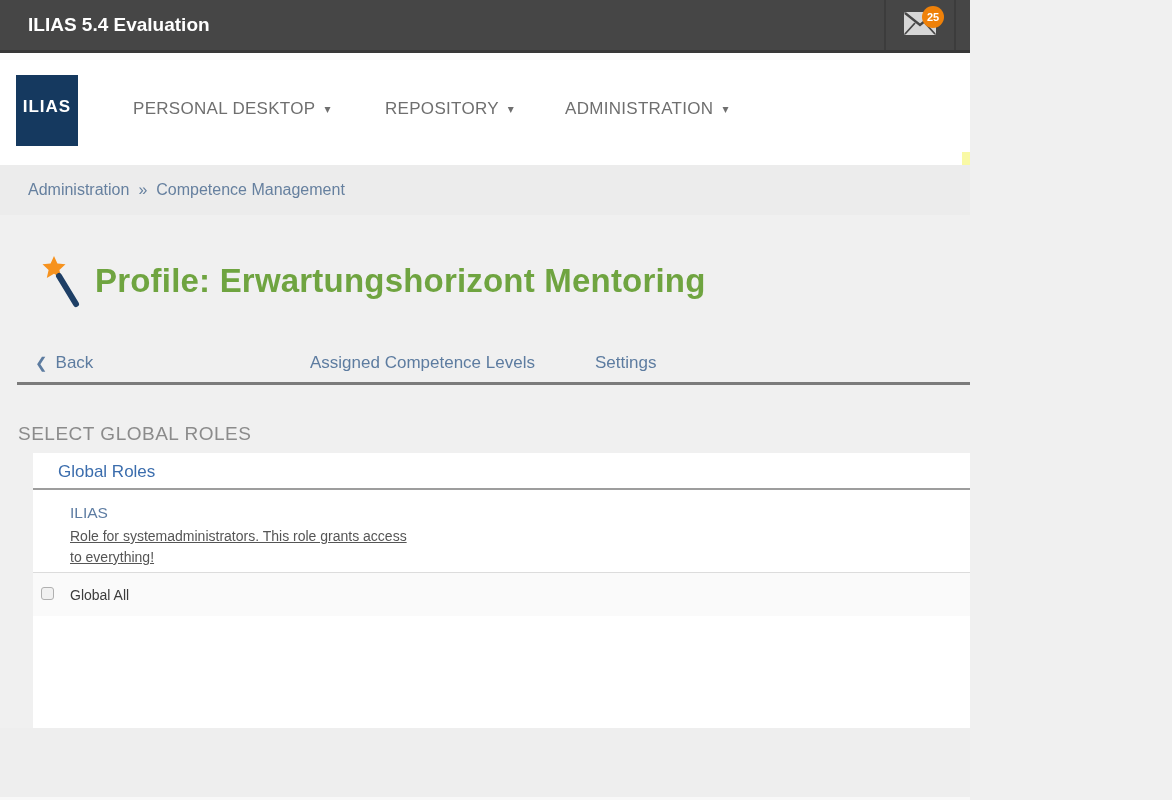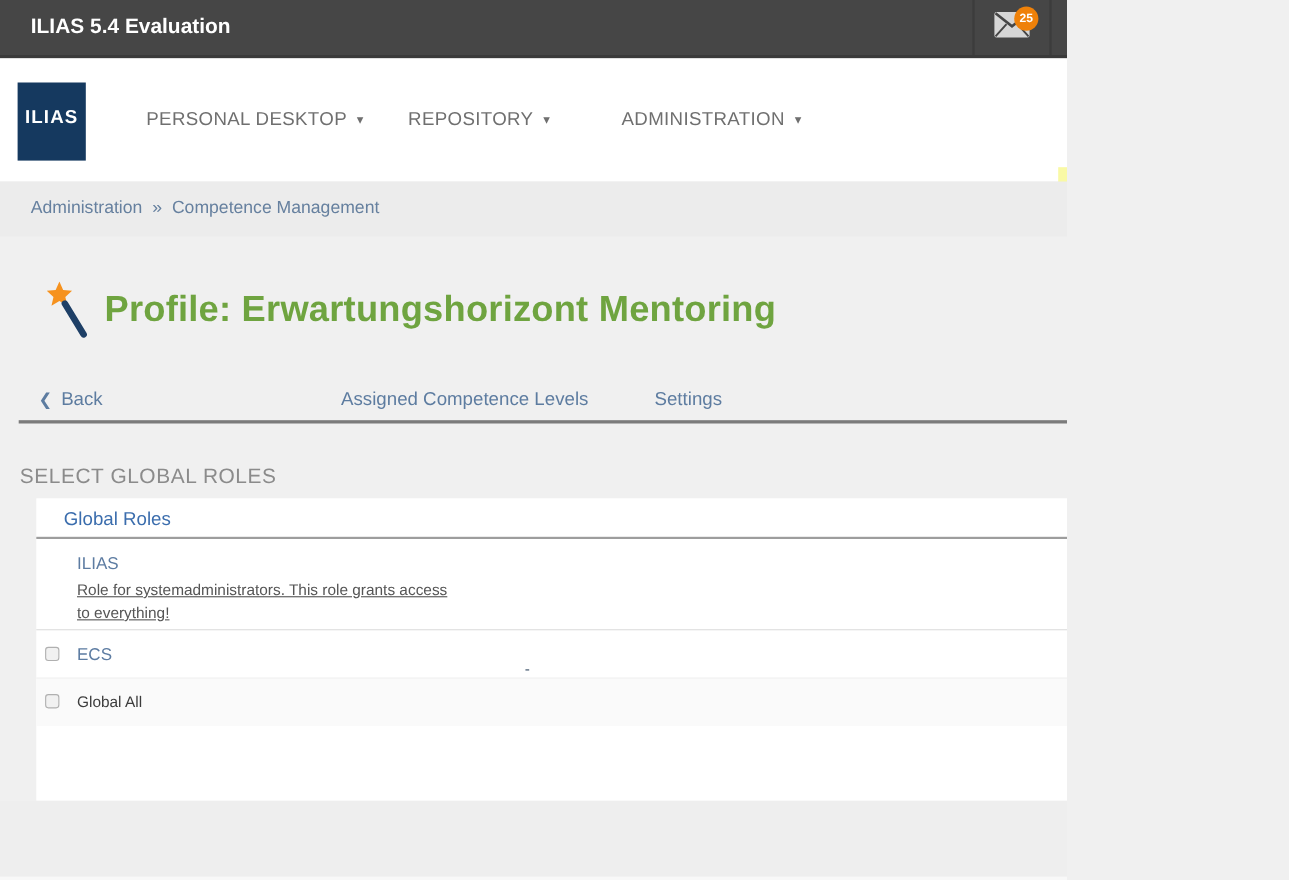--- a/index.html
+++ b/index.html
@@ -28,21 +28,21 @@
   .avatar-caret { color:#c9c9c9; font-size:13px; margin-left:6px; }
 
   
   .header { position:absolute; top:53px; left:0; width:1172px; height:112px; background:#ffffff; }
   .logo { position:absolute; left:16px; top:22px; width:62px; height:71px; background:#15395f;
           display:flex; align-items:center; justify-content:center; padding-bottom:7px; cursor:pointer; }
   .logo span { color:#fff; font-weight:700; font-size:17px; letter-spacing:1px; }
   .nav-item { position:absolute; top:0; height:112px; display:flex; align-items:center;
               color:#6f6f6f; font-size:17px; letter-spacing:.3px; cursor:pointer; white-space:nowrap; }
   .nav-item .caret { font-size:12px; margin-left:9px; color:#6f6f6f; }
-  .nav-pd { left:133px; } .nav-repo { left:371px; } .nav-admin { left:565px; }
+  .nav-pd { left:133px; } .nav-repo { left:385px; } .nav-admin { left:565px; }
 
   
   .screen-id { position:absolute; left:962px; top:152px; height:27px; line-height:27px;
                background:#f9f9a5; color:#474747; font-size:16px; padding:0 11px; white-space:nowrap; }
 
   
   .breadcrumb { position:absolute; top:165px; left:0; width:1172px; height:50px; background:#ececec;
                 display:flex; align-items:center; padding-left:28px; font-size:16px; }
   .crumb { color:#66809f; cursor:pointer; }
   .crumb-sep { color:#66809f; margin:0 9px; }
@@ -189,25 +189,20 @@
     <div class="card-header">
       <span class="hdr">Global Roles</span>
     </div>
 
     <div class="row row-admin">
       <span class="role-name">ILIAS</span>
       <div class="role-desc">Role for systemadministrators. This role grants access to everything!</div>
     </div>
 
 
-    <div class="row row-ecs">
-      <span class="checkbox cb-ecs"></span>
-      <span class="role-name">ECS</span>
-      <span class="col2-dash">-</span>
-    </div>
 
     <div class="row row-selectall">
       <span class="checkbox cb-selectall"></span>
       <span class="selectall-label">Global All</span>
     </div>
 
     <div class="scroll-thumb"></div>
   </div>
 
   <div class="footer">

